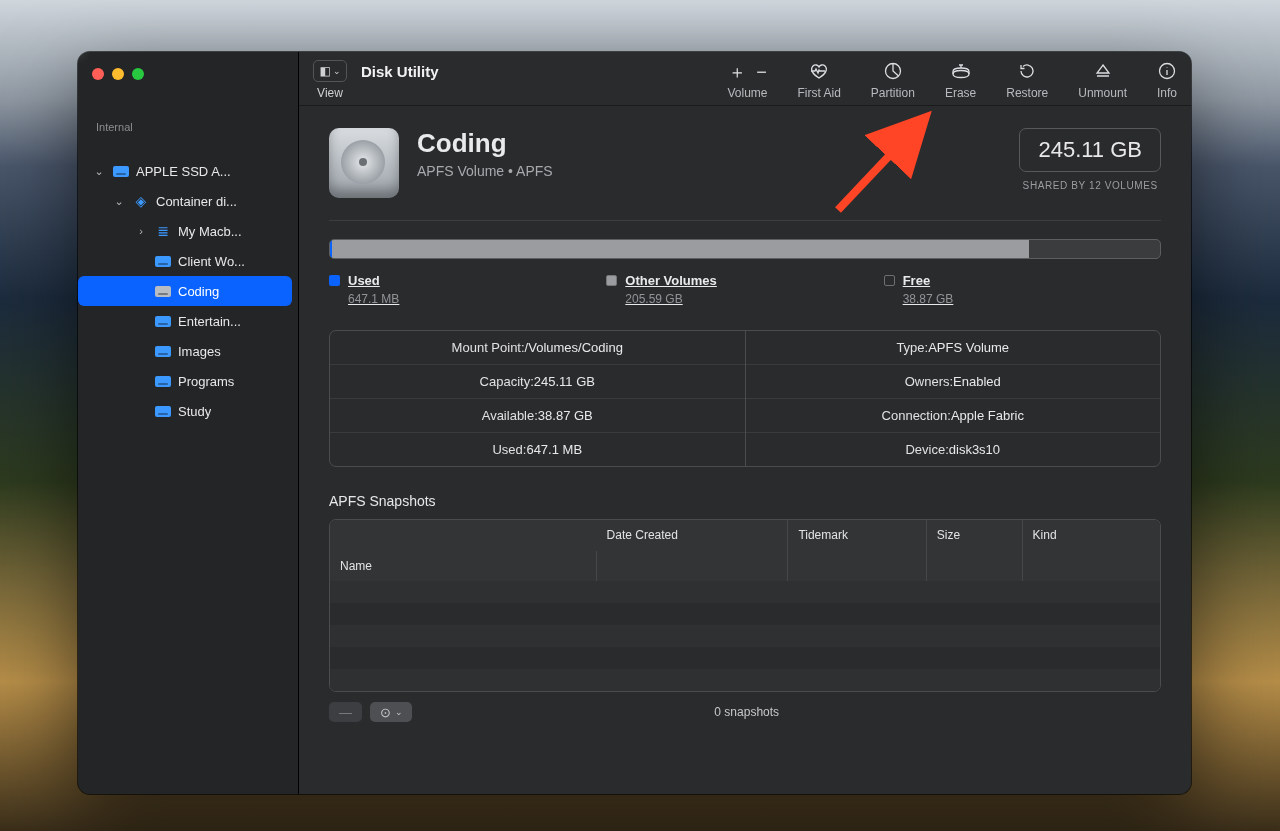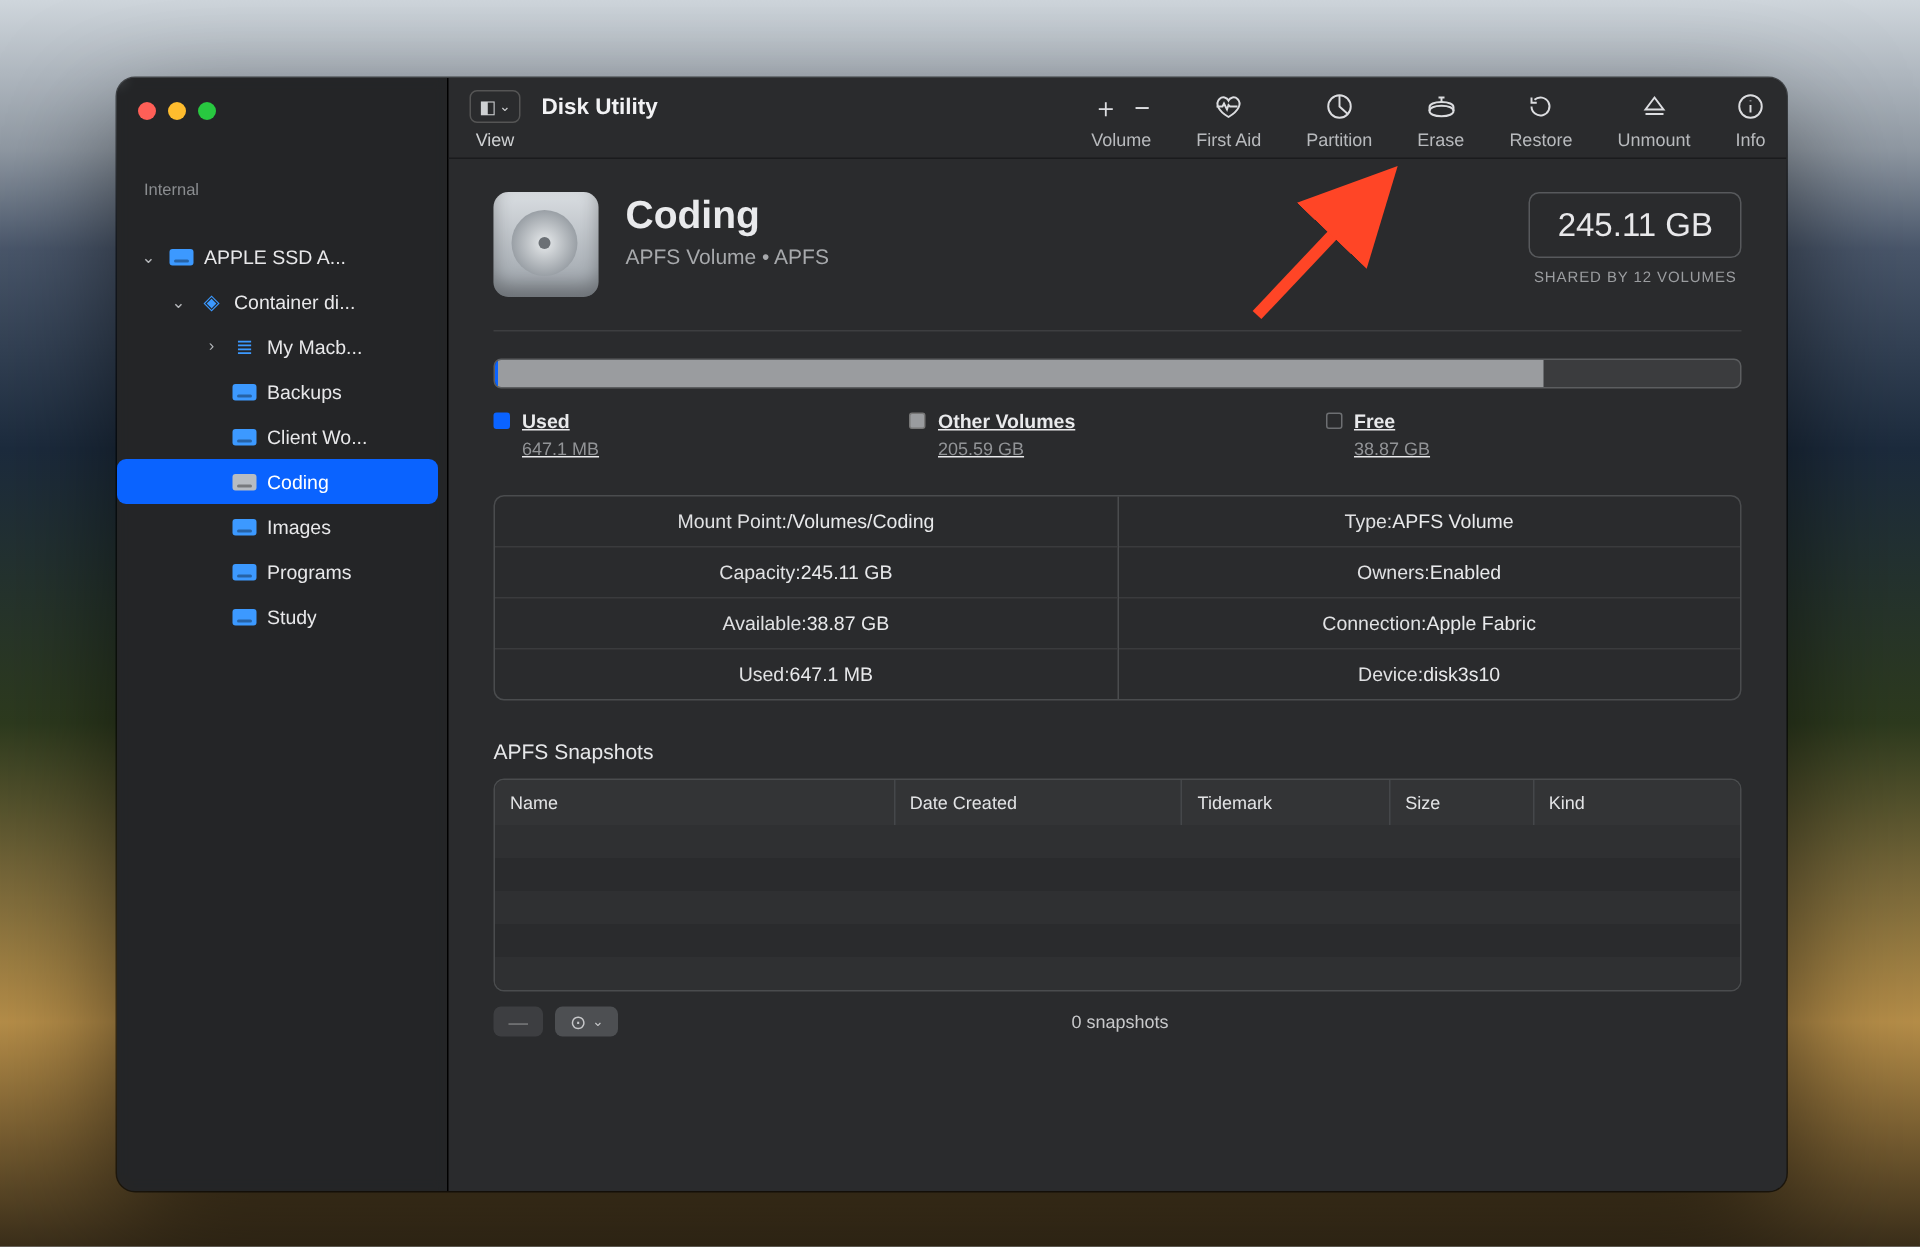--- a/index.html
+++ b/index.html
@@ -78,21 +78,21 @@
   .info-col:first-child{border-right:1px solid #4a4c4e;}
   .info-row{display:flex;justify-content:center;padding:9px 14px;font-size:13px;border-bottom:1px solid #3a3b3d;}
   .info-row:last-child{border-bottom:none;}
   .info-row .k{color:#e0e1e3;} .info-row .v{color:#e8e9eb;}
 
   .snap-title{font-size:14px;color:#e6e7e9;margin-top:26px;margin-bottom:10px;}
   .snap-table{border:1px solid #4a4c4e;border-radius:7px;overflow:hidden;}
   .snap-head{display:flex;background:#333436;font-size:12px;color:#e2e3e5;}
   .snap-head>div{padding:8px 10px;border-right:1px solid #45474a;}
   .snap-head>div:last-child{border-right:none;}
-  .col-name{flex:2.3;} .col-date{flex:1.6;} .col-tide{flex:1.1;} .col-size{flex:.7;} .col-kind{flex:1.1;}
+  .col-name{flex:2.3;margin-top:31px;} .col-date{flex:1.6;} .col-tide{flex:1.1;} .col-size{flex:.7;} .col-kind{flex:1.1;}
   .snap-body .srow{height:22px;} .snap-body .srow:nth-child(odd){background:#2f3032;} .snap-body .srow:nth-child(even){background:#2a2b2d;}
   .snap-foot{display:flex;align-items:center;gap:8px;margin-top:10px;}
   .pill{background:#4d4f52;border-radius:5px;height:20px;display:flex;align-items:center;justify-content:center;padding:0 10px;color:#c7c8ca;font-size:13px;}
   .pill.disabled{opacity:.55;}
   .snap-count{flex:1;text-align:center;font-size:12px;color:#c7c8ca;}
 
   
   .arrow{position:absolute; left:828px; top:110px; width:110px; height:110px; pointer-events:none;}
 </style>
 </head>
@@ -127,35 +127,35 @@
           <span class="icon">
             <span class="stack-glyph">≣</span>
           </span>
           <span class="lbl">My Macb...</span>
         </div>
         <div class="row indent-2">
           <span class="disclosure"></span>
           <span class="icon">
             <span class="disk-glyph"></span>
           </span>
-          <span class="lbl">Backups</span>
-        </div>
-        <div class="row indent-2">
-          <span class="disclosure"></span>
-          <span class="icon">
-            <span class="disk-glyph"></span>
-          </span>
           <span class="lbl">Client Wo...</span>
         </div>
         <div class="row indent-2 sel">
           <span class="disclosure"></span>
           <span class="icon">
             <span class="disk-glyph grey"></span>
           </span>
           <span class="lbl">Coding</span>
+        </div>
+        <div class="row indent-2">
+          <span class="disclosure"></span>
+          <span class="icon">
+            <span class="disk-glyph"></span>
+          </span>
+          <span class="lbl">Entertain...</span>
         </div>
         <div class="row indent-2">
           <span class="disclosure"></span>
           <span class="icon">
             <span class="disk-glyph"></span>
           </span>
           <span class="lbl">Images</span>
         </div>
         <div class="row indent-2">
           <span class="disclosure"></span>

